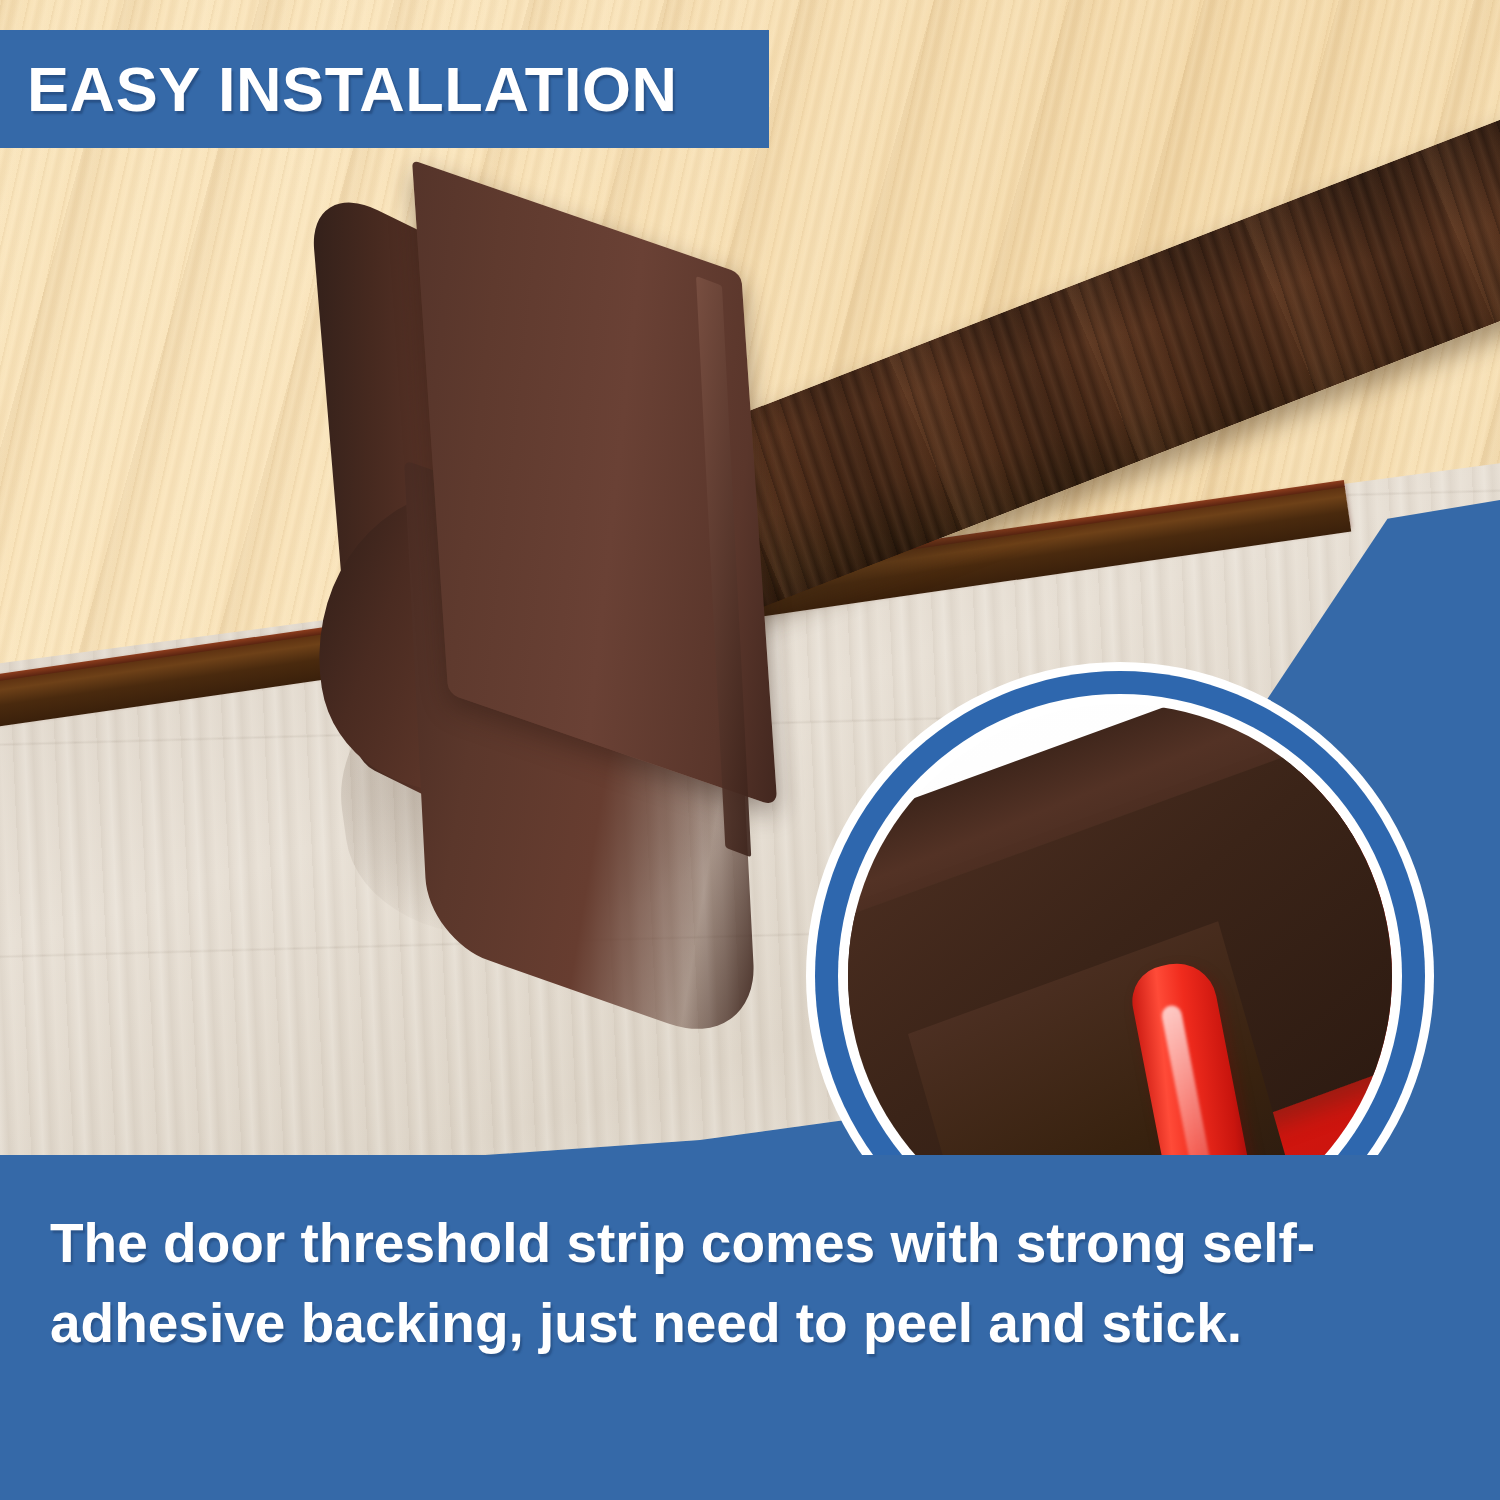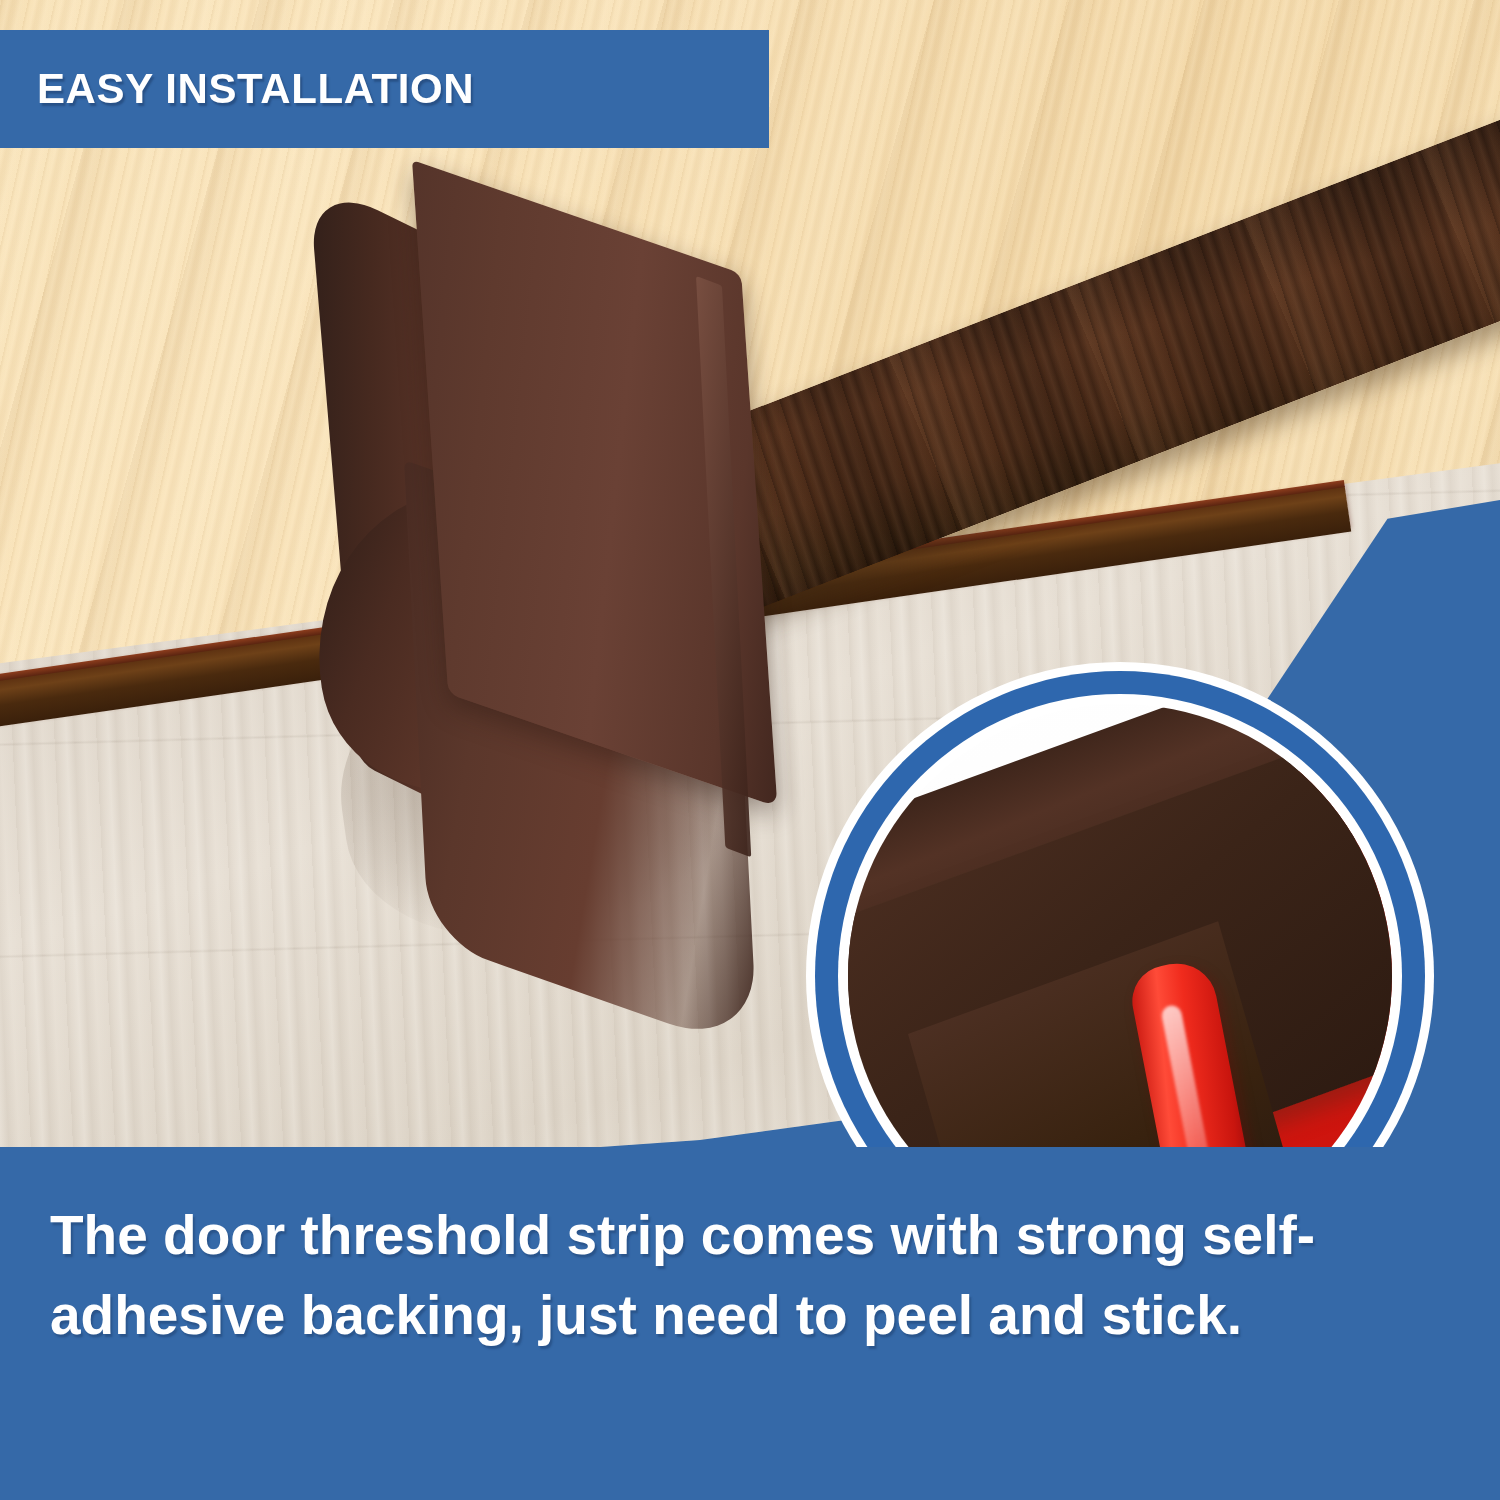--- a/index.html
+++ b/index.html
@@ -305,35 +305,35 @@
   .banner {
     position: absolute;
     left: 0; top: 30px;
     width: 769px; height: 118px;
     background: #3569A8;
     display: flex;
     align-items: center;
   }
   .banner-text {
     color: #ffffff;
-    font-size: 42px;
+    font-size: 63px;
     font-weight: bold;
     letter-spacing: 0.6px;
-    padding-left: 37px;
+    padding-left: 27px;
     line-height: 1;
     white-space: nowrap;
     text-shadow: 2px 3px 2px rgba(20,45,85,0.40);
     transform: scaleX(1.0);
     transform-origin: left center;
   }
 
   
   .footer {
     position: absolute;
-    left: 0; bottom: 8px;
+    left: 0; bottom: 0;
     width: 1500px; height: 345px;
     background: #3569A8;
     display: flex;
     align-items: flex-start;
   }
   .footer-text {
     color: #ffffff;
     font-size: 55px;
     font-weight: bold;
     line-height: 80px;

